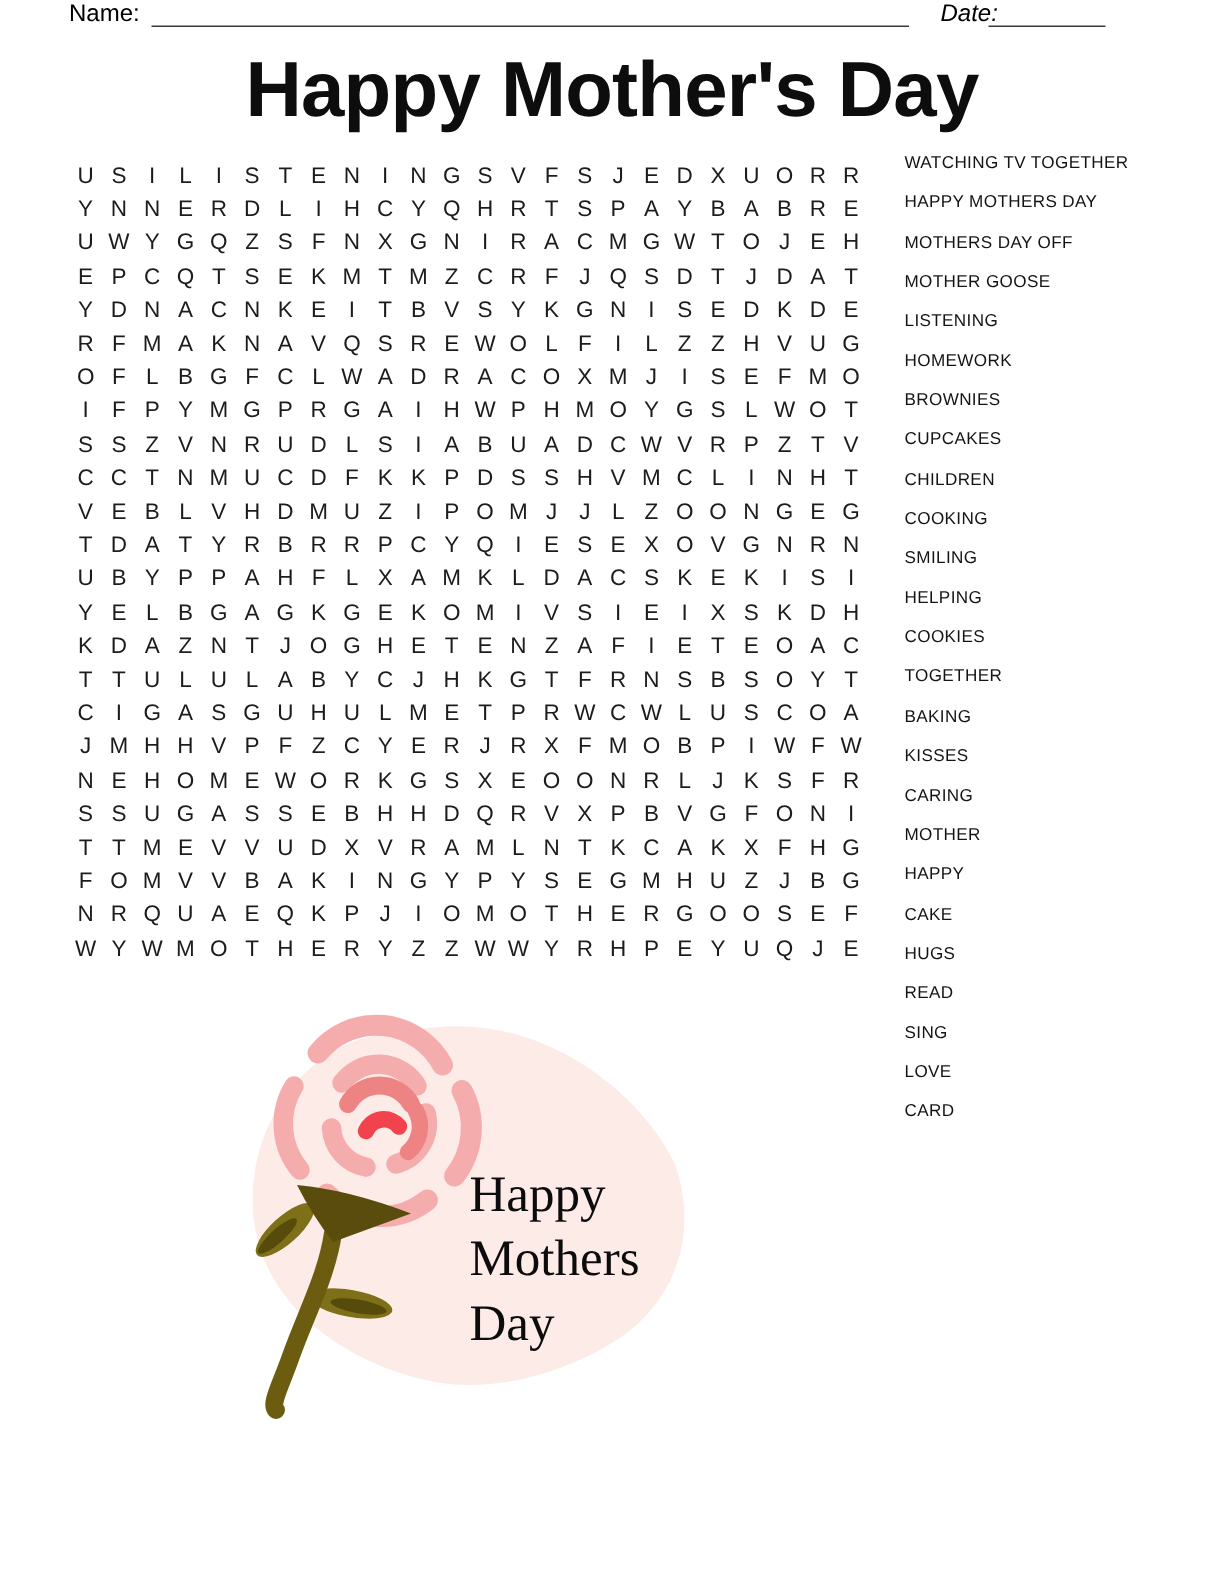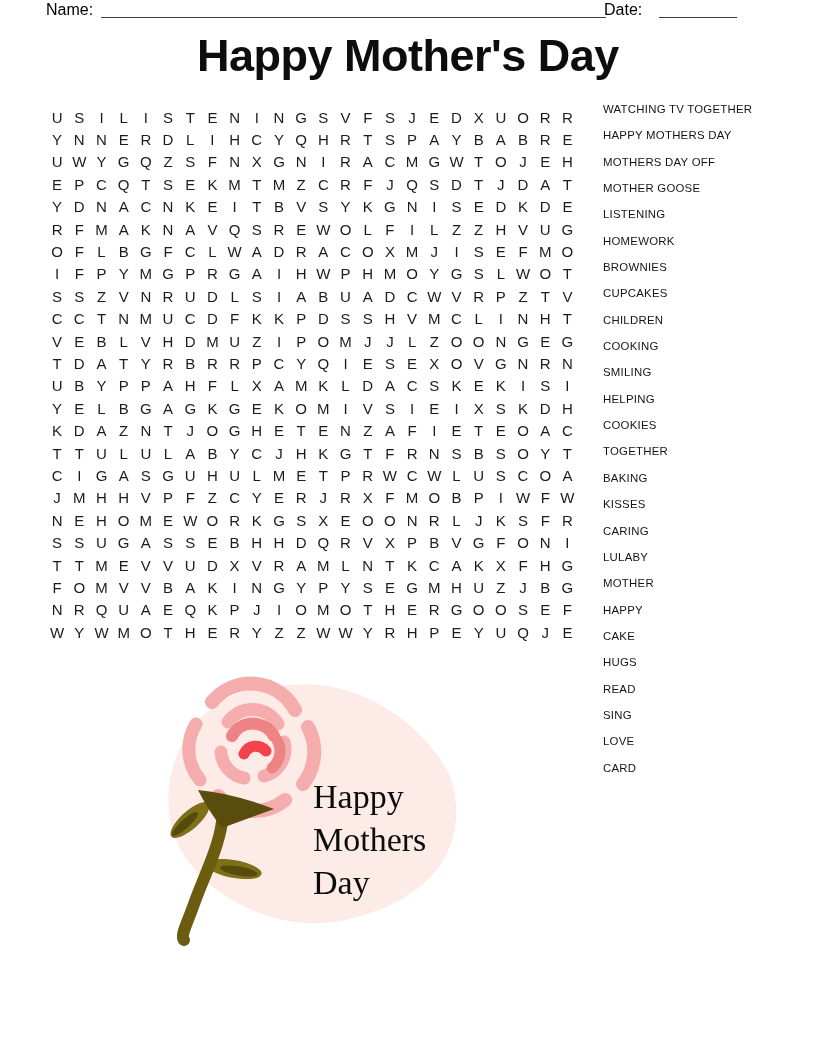--- a/index.html
+++ b/index.html
@@ -1,25 +1,25 @@
 <!DOCTYPE html>
 <html style="--blob: #fcebe7; --petal_light: #f5acac; --petal_dark: #ee8383; --petal_center: #f2424c; --stem: #6b5c10; --calyx: #5a4c0c; --leaf: #7d7018; --leaf_dark: #574b0b;"><head>
 <meta charset="utf-8">
 <style>
   html,body{margin:0;padding:0;background:#fff;}
   .page{position:relative;width:816px;height:1056px;background:#fff;overflow:hidden;
         font-family:"Liberation Sans",sans-serif;color:#111;}
   .hdr-label{position:absolute;top:1px;font-size:16px;color:#000;}
   #name-label{left:46px;}
-  #date-label{left:604px;}
+  #date-label{left:627px;font-style:italic;}
   .blank-line{position:absolute;top:17px;border-bottom:1.6px solid #3c3c3c;height:0;}
   #name-line{left:101px;width:505px;}
   #date-line{left:659px;width:78px;}
   h1.title{position:absolute;left:0;top:30px;width:816px;margin:0;text-align:center;
-        font-size:45px;font-weight:600;letter-spacing:-0.5px;color:#0d0d0d;
+        font-size:52px;font-weight:600;letter-spacing:-0.5px;color:#0d0d0d;
         font-family:"Liberation Sans",sans-serif;}
   .grid{position:absolute;left:46px;top:106px;display:grid;
         grid-template-columns:repeat(24,22.2px);grid-auto-rows:22.4px;}
   .grid .cell{display:flex;align-items:center;justify-content:center;
         font-size:15px;font-weight:400;color:#1c1c1c;}
   .words{position:absolute;left:603px;top:96px;width:210px;}
   .words .word{height:26.35px;line-height:26.35px;font-size:11.4px;
         letter-spacing:0.25px;color:#141414;white-space:nowrap;}
   .illus-svg{position:absolute;left:160px;top:672px;}
   .blob-fill{fill:var(--blob);}
@@ -637,21 +637,20 @@
       <div class="word">CUPCAKES</div>
       <div class="word">CHILDREN</div>
       <div class="word">COOKING</div>
       <div class="word">SMILING</div>
       <div class="word">HELPING</div>
       <div class="word">COOKIES</div>
       <div class="word">TOGETHER</div>
       <div class="word">BAKING</div>
       <div class="word">KISSES</div>
       <div class="word">CARING</div>
-      <div class="word">LULABY</div>
       <div class="word">MOTHER</div>
       <div class="word">HAPPY</div>
       <div class="word">CAKE</div>
       <div class="word">HUGS</div>
       <div class="word">READ</div>
       <div class="word">SING</div>
       <div class="word">LOVE</div>
       <div class="word">CARD</div>
     </div>
 

